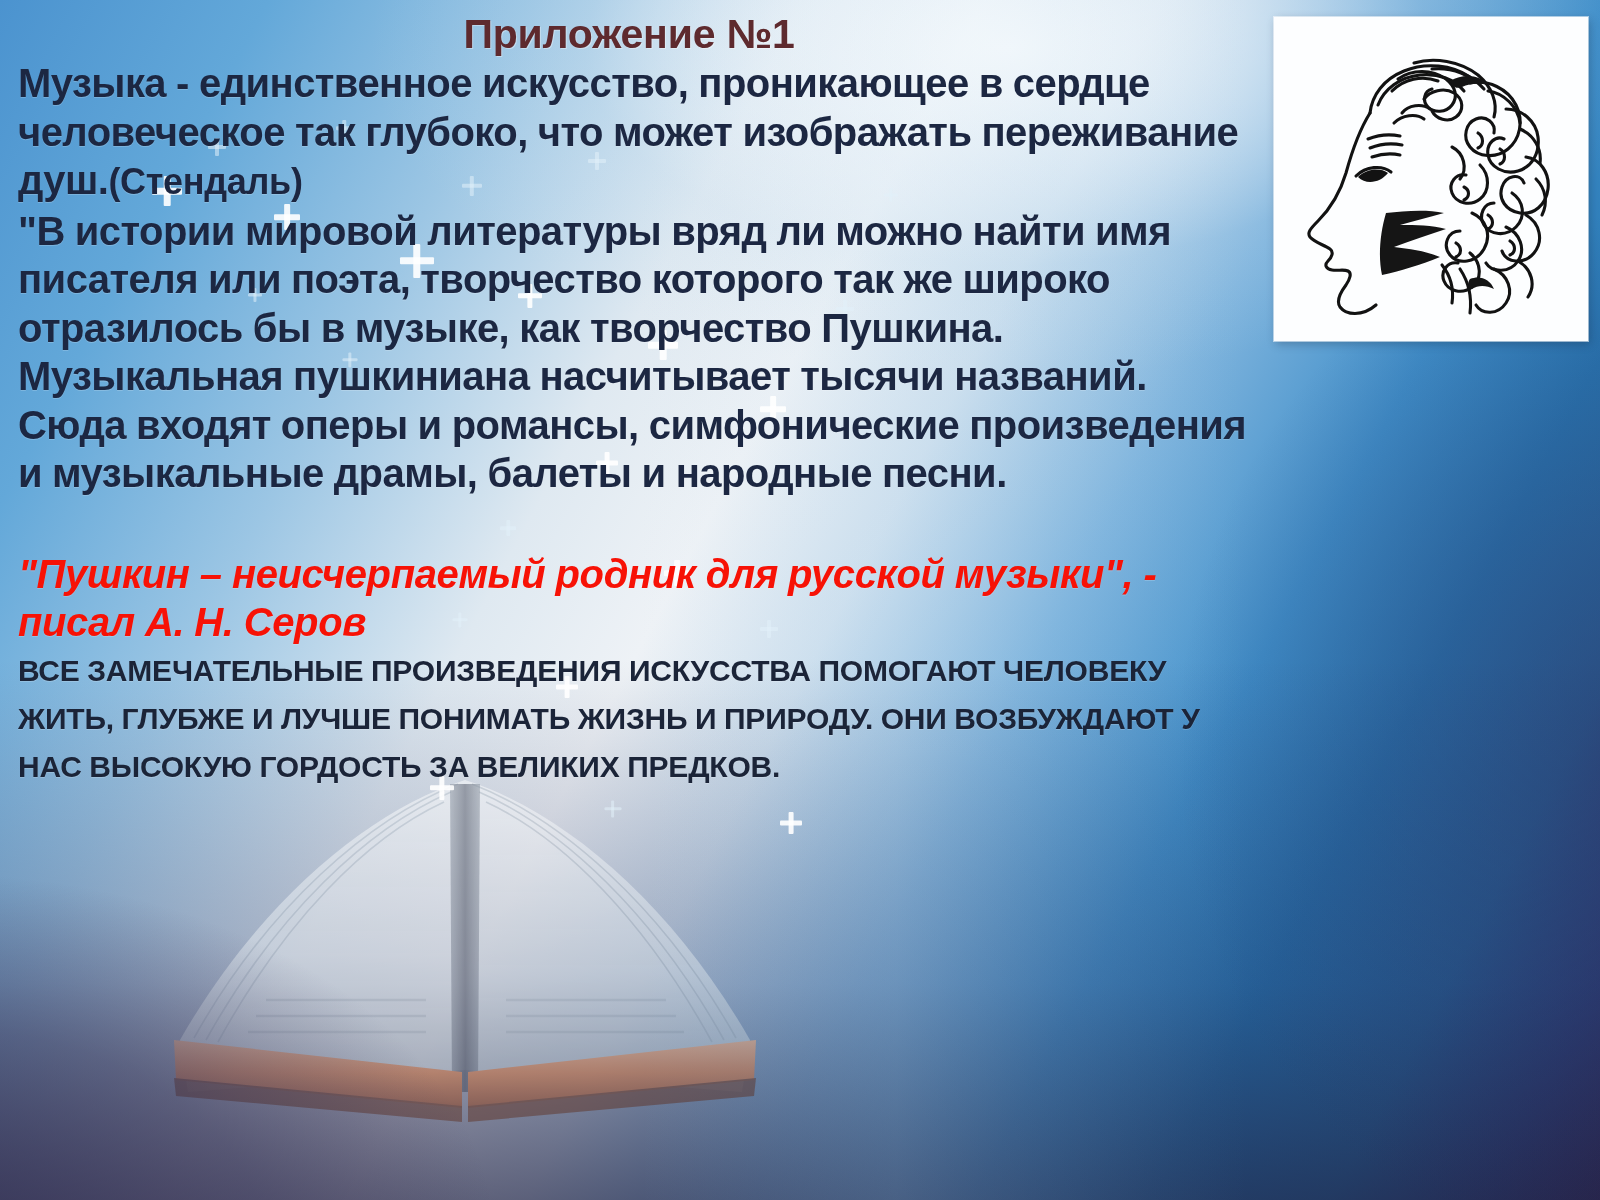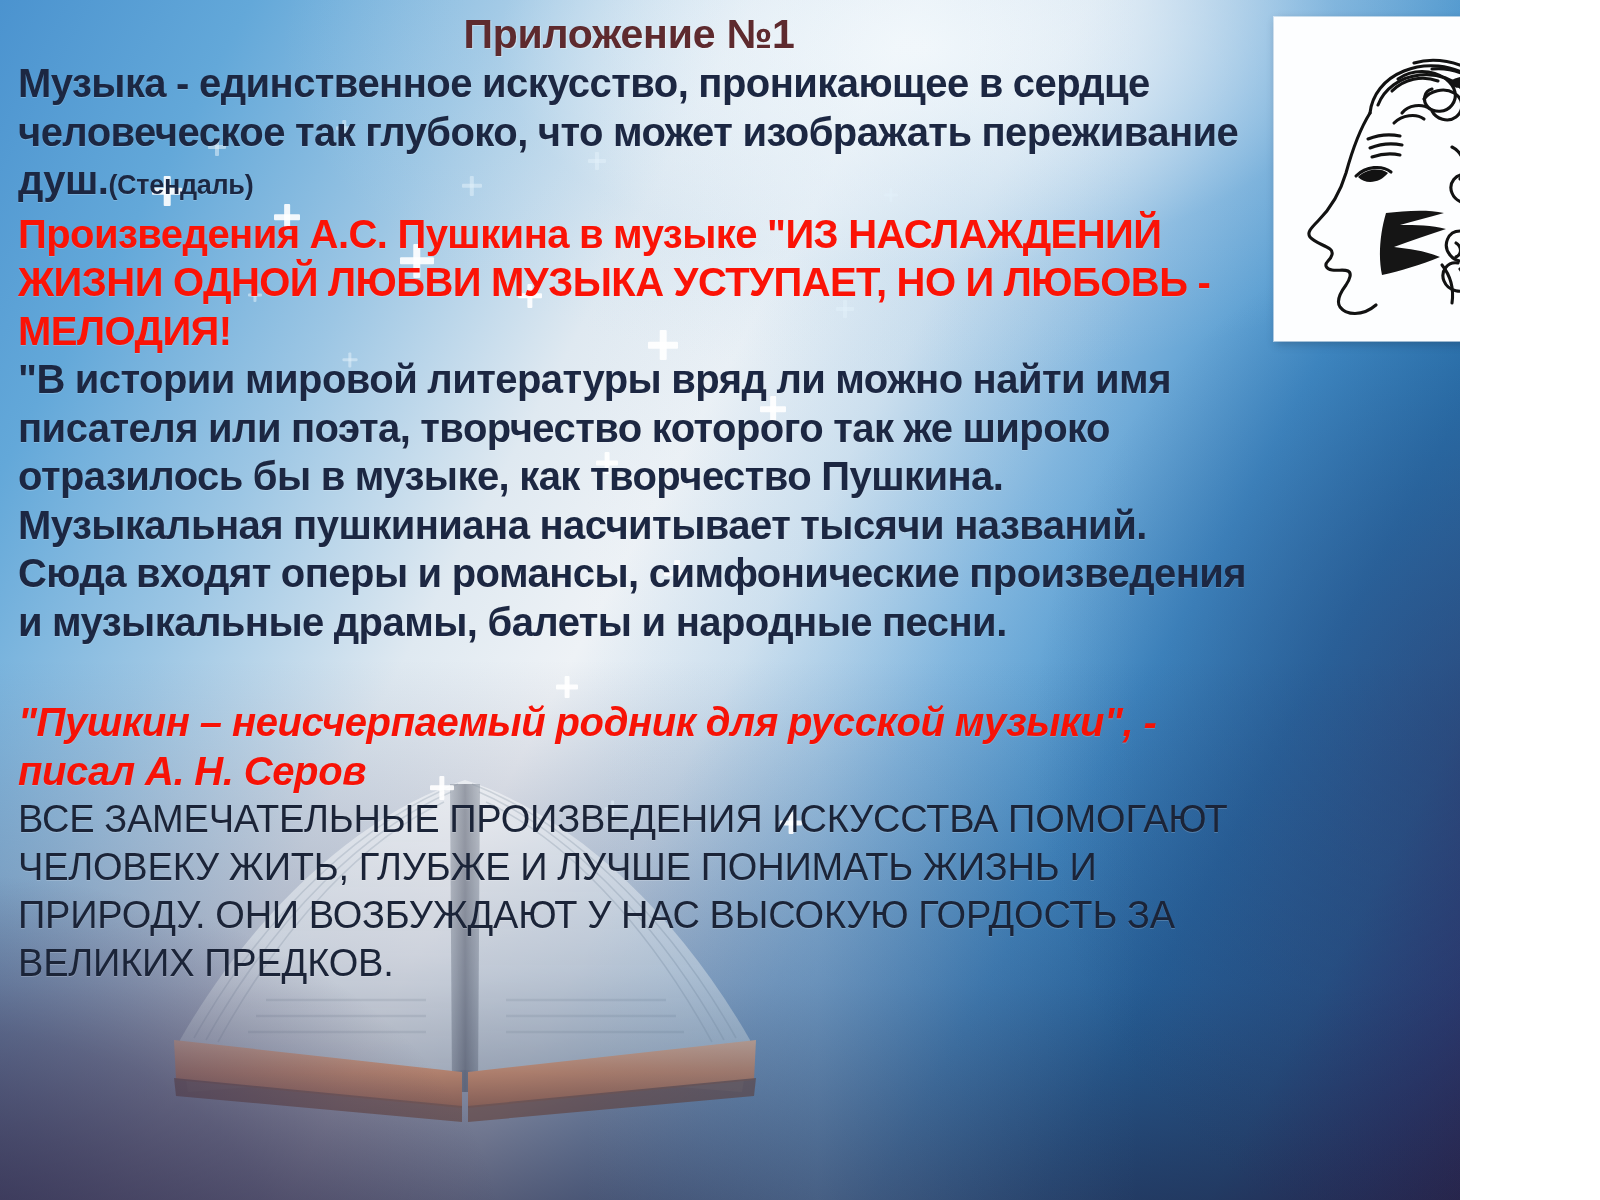--- a/index.html
+++ b/index.html
@@ -4,21 +4,21 @@
 <style>
   html, body {
     margin: 0; padding: 0;
     width: 1600px; height: 1200px;
     overflow: hidden;
     font-family: "Liberation Sans", sans-serif;
   }
 
   #slide {
     position: relative;
-    width: 1460px;
+    width: 1600px;
     height: 1200px;
     overflow: hidden;
     background: #fde047;
   }
 
   
   .bg-layer { position: absolute; inset: 0; }
 
   
   .bg-base {
@@ -152,35 +152,35 @@
     color: #1c2742;
     font-size: 40px;
     line-height: 48.5px;
     font-weight: bold;
     letter-spacing: -0.55px;
     word-spacing: -0.5px;
     text-shadow: 0 1px 0 rgba(255,255,255,0.18);
   }
   .body-text p { margin: 0; }
 
-  .small-paren { font-size: 27px; letter-spacing: -0.3px; }
+  .small-paren { font-size: 36px; letter-spacing: -0.3px; }
 
   .indent-lead { display: inline-block; width: 360px; }
 
   .red { color: #fb1306; }
   .red-quote {
     color: #f71206;
     font-style: italic;
     font-weight: bold;
     letter-spacing: -0.4px;
   }
 
   .caps-block {
-    font-weight: normal;
-    font-size: 38px;
+    font-weight: bold;
+    font-size: 30px;
     line-height: 48px;
     letter-spacing: -0.2px;
     color: #1b2438;
   }
 
   .spacer-line { height: 52px; }
 </style>
 </head>
 <body>
 
@@ -430,21 +430,20 @@
 
   <div class="content">
 
     <h1 class="slide-title">Приложение №1</h1>
 
     <div class="body-text">
 
       <p><span>Музыка - единственное искусство, проникающее в сердце человеческое так глубоко, что может изображать переживание душ.</span><span class="small-paren">(Стендаль)</span></p>
 
 
-      <p class="red"><span>Произведения А.С. Пушкина в музыке "ИЗ НАСЛАЖДЕНИЙ ЖИЗНИ ОДНОЙ ЛЮБВИ МУЗЫКА УСТУПАЕТ, НО И ЛЮБОВЬ - МЕЛОДИЯ!</span></p>
 
       <p><span>"В истории мировой литературы вряд ли можно найти имя писателя или поэта, творчество которого так же широко отразилось бы в музыке, как творчество Пушкина. Музыкальная пушкиниана насчитывает тысячи названий. Сюда входят оперы и романсы, симфонические произведения и музыкальные драмы, балеты и народные песни.</span></p>
 
       <div class="spacer-line"></div>
 
       <p class="red-quote"><span> "Пушкин – неисчерпаемый родник для русской музыки", - писал А. Н. Серов</span></p>
 
       <p class="caps-block"><span> ВСЕ ЗАМЕЧАТЕЛЬНЫЕ ПРОИЗВЕДЕНИЯ ИСКУССТВА ПОМОГАЮТ ЧЕЛОВЕКУ ЖИТЬ, ГЛУБЖЕ И ЛУЧШЕ ПОНИМАТЬ ЖИЗНЬ И ПРИРОДУ. ОНИ ВОЗБУЖДАЮТ У НАС ВЫСОКУЮ ГОРДОСТЬ ЗА ВЕЛИКИХ ПРЕДКОВ.</span></p>
 
     </div>

